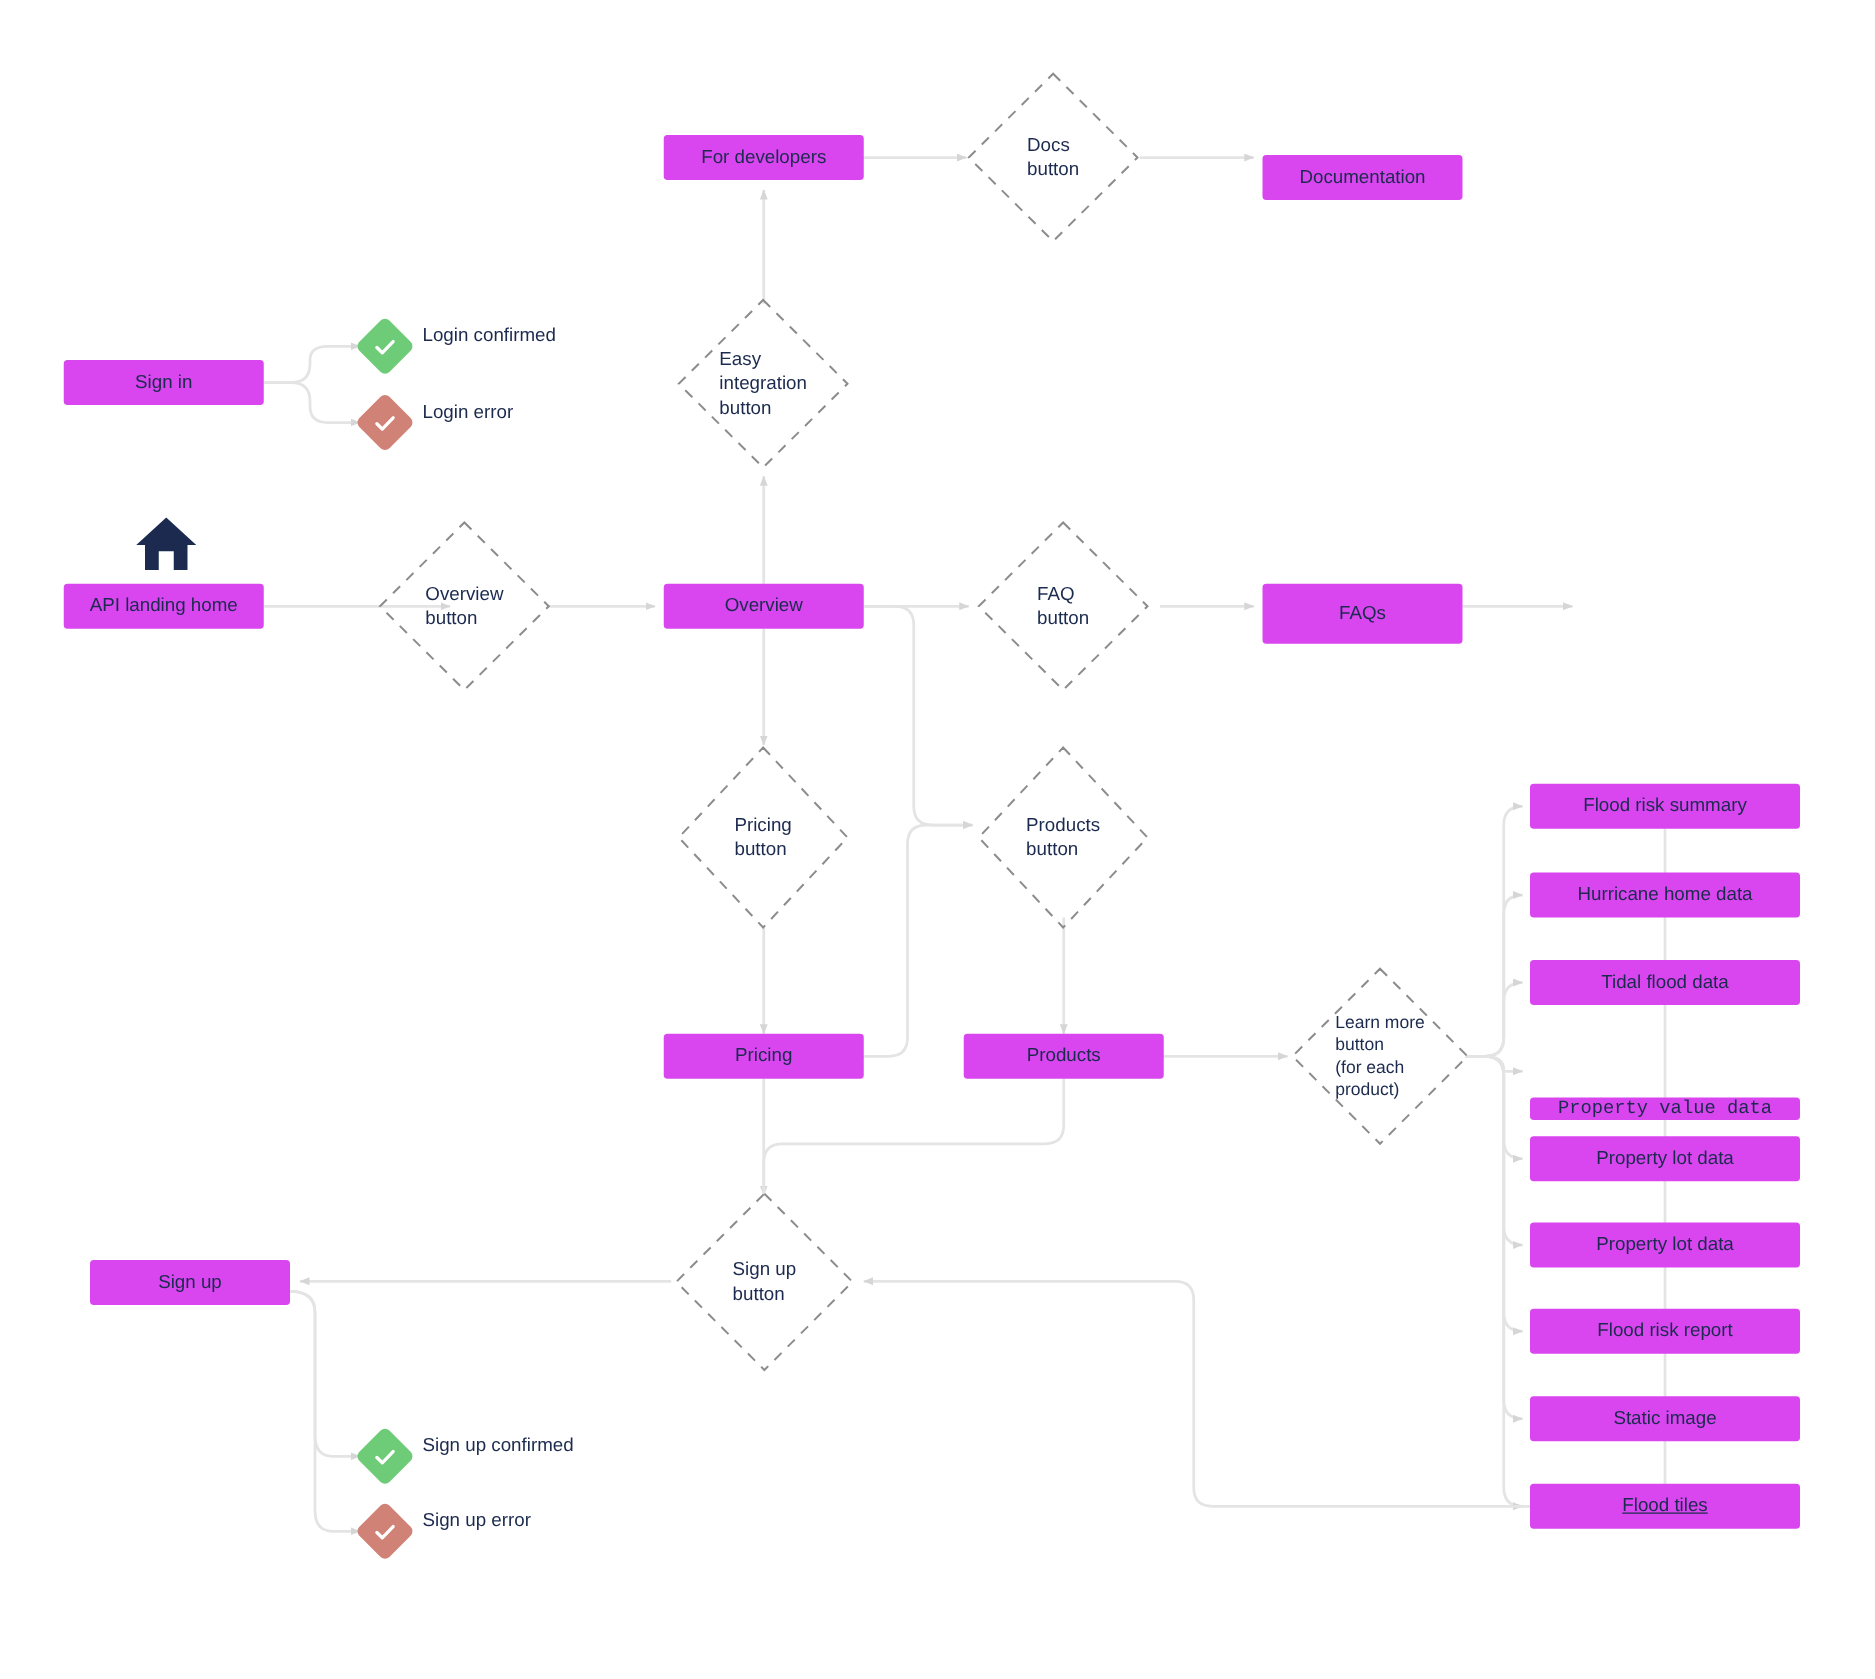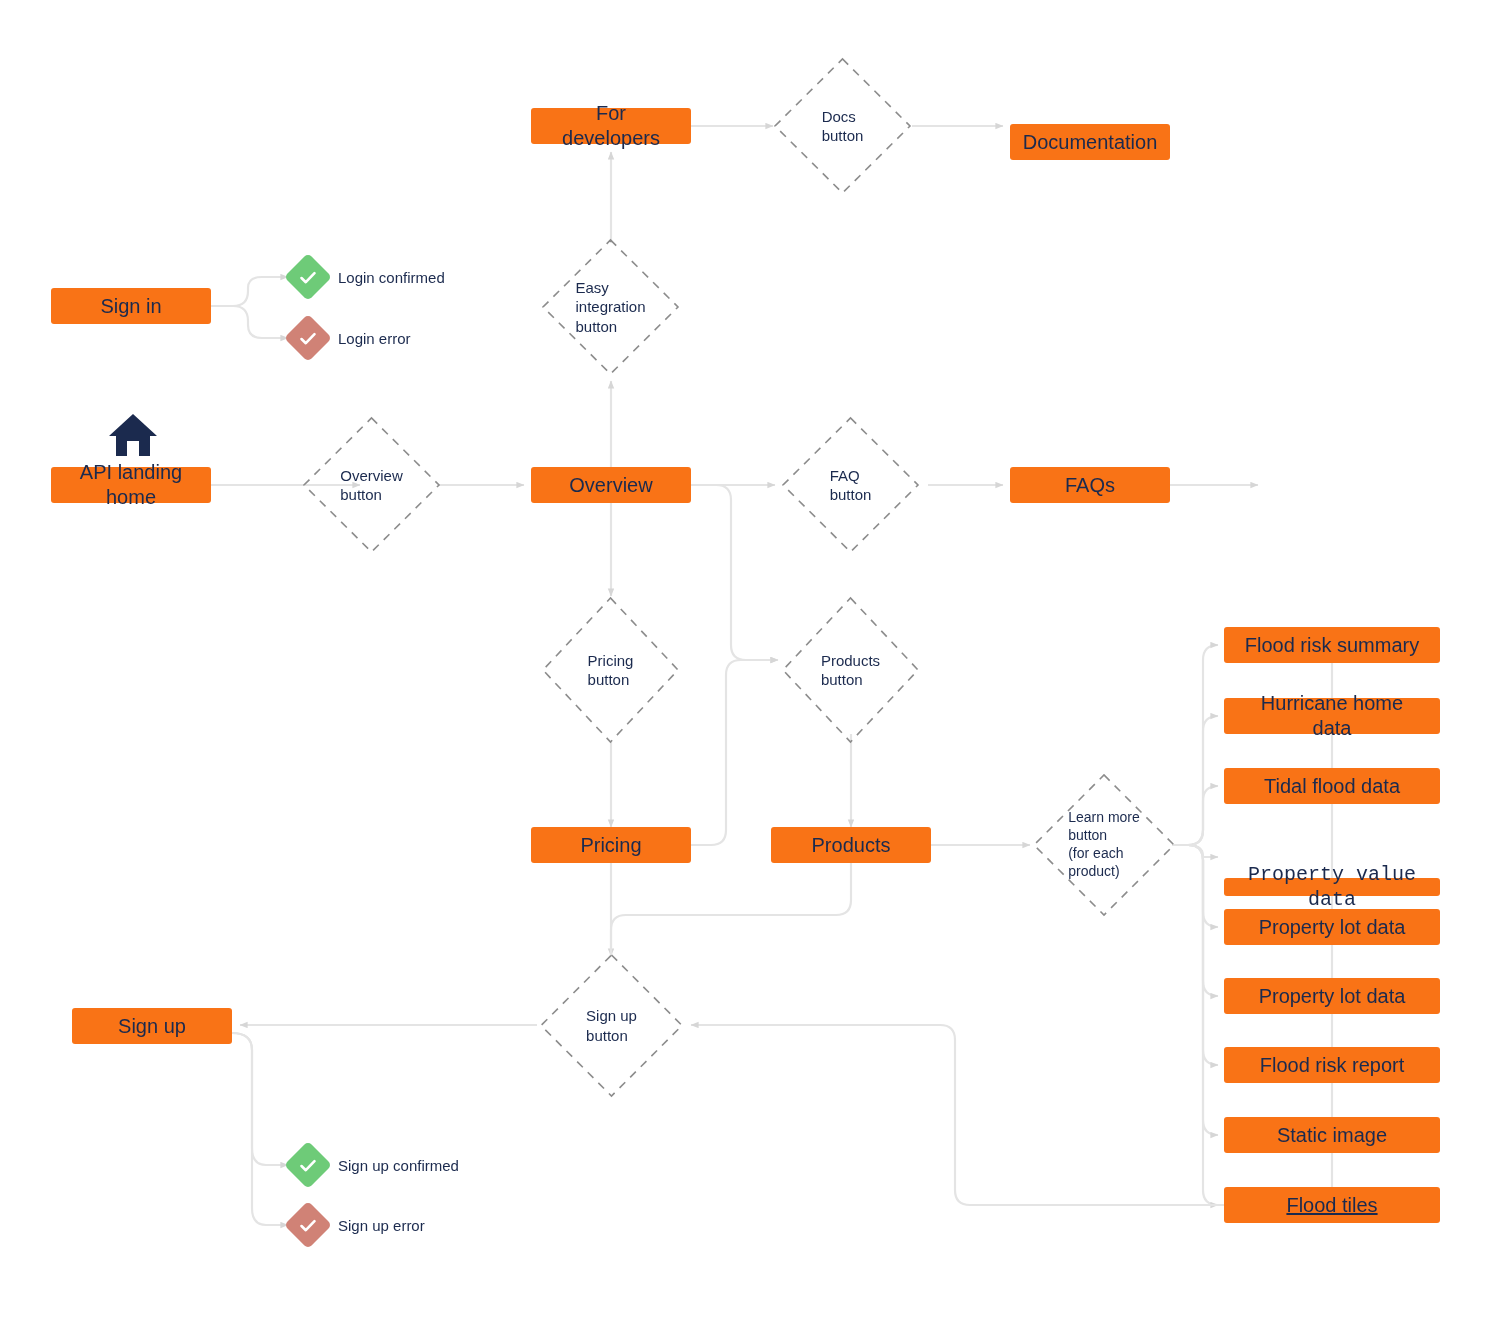--- a/index.html
+++ b/index.html
@@ -28,24 +28,24 @@
   .node {
     position: absolute;
     box-sizing: border-box;
     display: flex;
     align-items: center;
     justify-content: center;
     text-align: center;
   }
   
   .box {
-    background: #f97316;
+    background: #d946ef;
     border-radius: 3px;
     color: #1b2a4e;
-    font-size: 20px;
+    font-size: 15px;
     line-height: 1.25;
     padding: 2px 20px;
   }
   
   .diamond-wrap {
     position: absolute;
   }
   .diamond-shape {
     position: absolute;
     left: 0;
@@ -66,21 +66,20 @@
     font-size: 15px;
     line-height: 1.28;
     white-space: pre-line;
     padding: 0 12px;
     box-sizing: border-box;
   }
   
   .status {
     position: absolute;
     display: flex;
-    align-items: center;
   }
   .status-mark {
     width: 34px;
     height: 34px;
     transform: rotate(45deg);
     border-radius: 5px;
     display: flex;
     align-items: center;
     justify-content: center;
     flex: 0 0 auto;
@@ -176,21 +175,21 @@
   <div class="node box" style="left:51px; top:288px; width:160px; height:36px;">Sign in</div>
 
   <div class="node box" style="left:51px; top:467px; width:160px; height:36px;">API landing home</div>
 
   <div class="node box" style="left:531px; top:108px; width:160px; height:36px;">For developers</div>
 
   <div class="node box" style="left:1010px; top:124px; width:160px; height:36px;">Documentation</div>
 
   <div class="node box" style="left:531px; top:467px; width:160px; height:36px;">Overview</div>
 
-  <div class="node box" style="left:1010px; top:467px; width:160px; height:36px;text-align:right;">FAQs</div>
+  <div class="node box" style="left:1010px; top:467px; width:160px; height:48px;text-align:right;">FAQs</div>
 
   <div class="node box" style="left:531px; top:827px; width:160px; height:36px;">Pricing</div>
 
   <div class="node box" style="left:771px; top:827px; width:160px; height:36px;">Products</div>
 
   <div class="node box" style="left:72px; top:1008px; width:160px; height:36px;">Sign up</div>
 
   <div class="node box" style="left:1224px; top:627px; width:216px; height:36px;">Flood risk summary</div>
   <div class="node box" style="left:1224px; top:698px; width:216px; height:36px;">Hurricane home data</div>
   <div class="node box" style="left:1224px; top:768px; width:216px; height:36px;">Tidal flood data</div>

